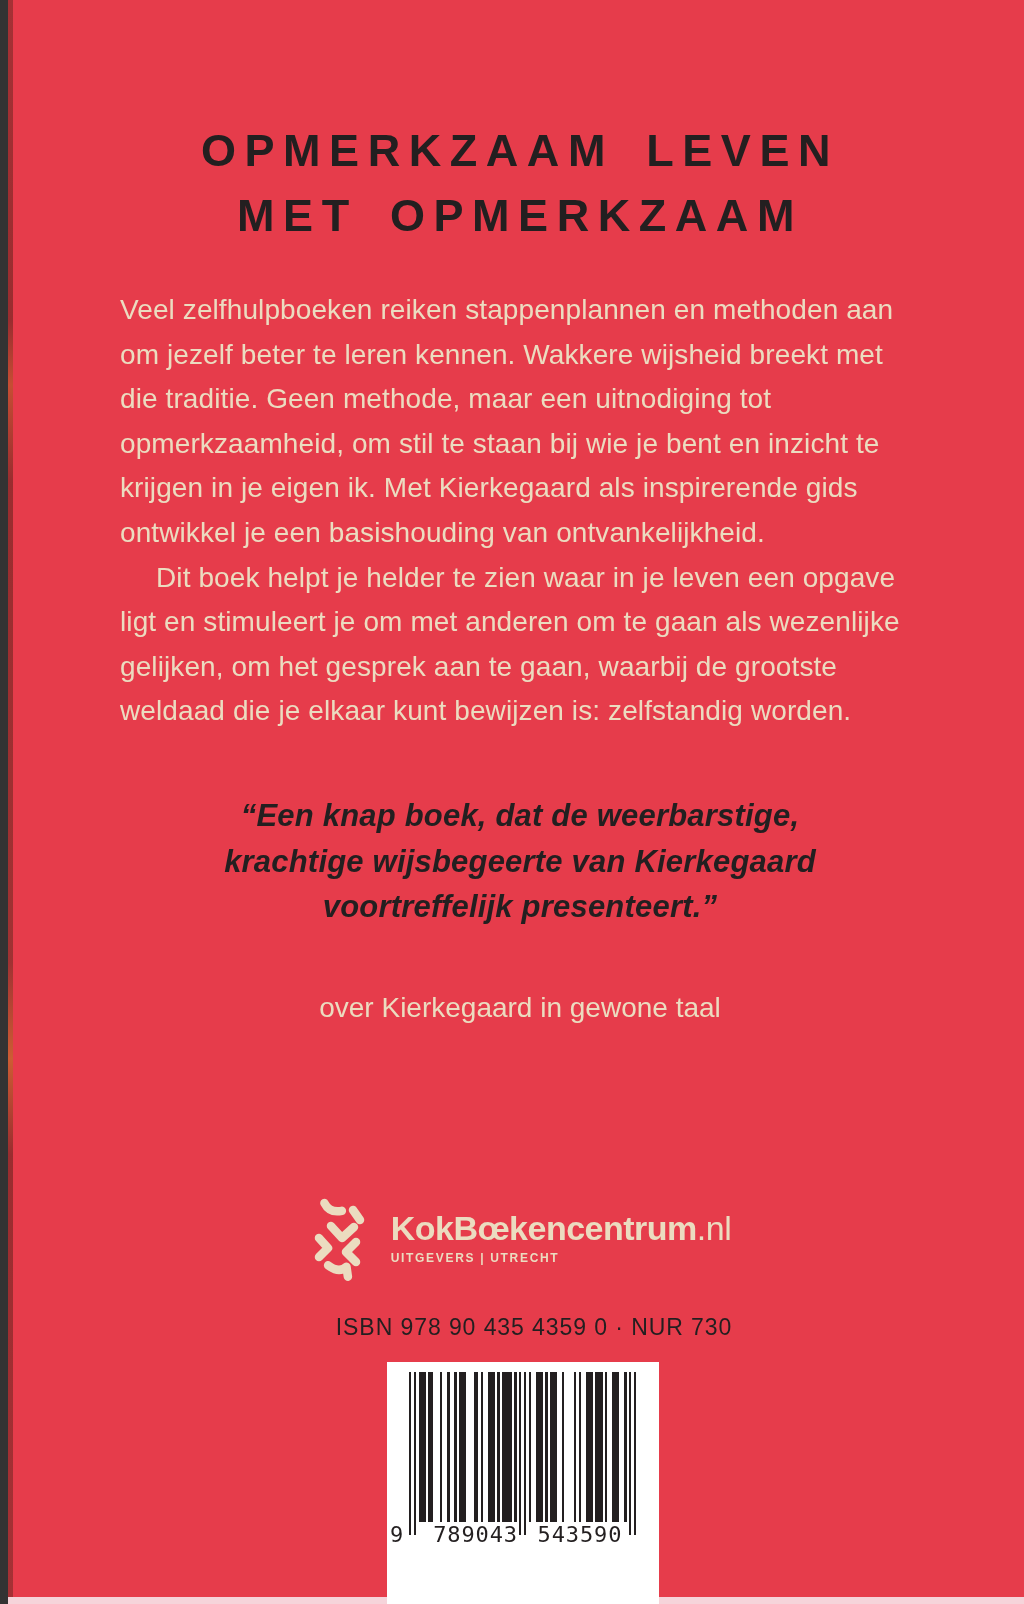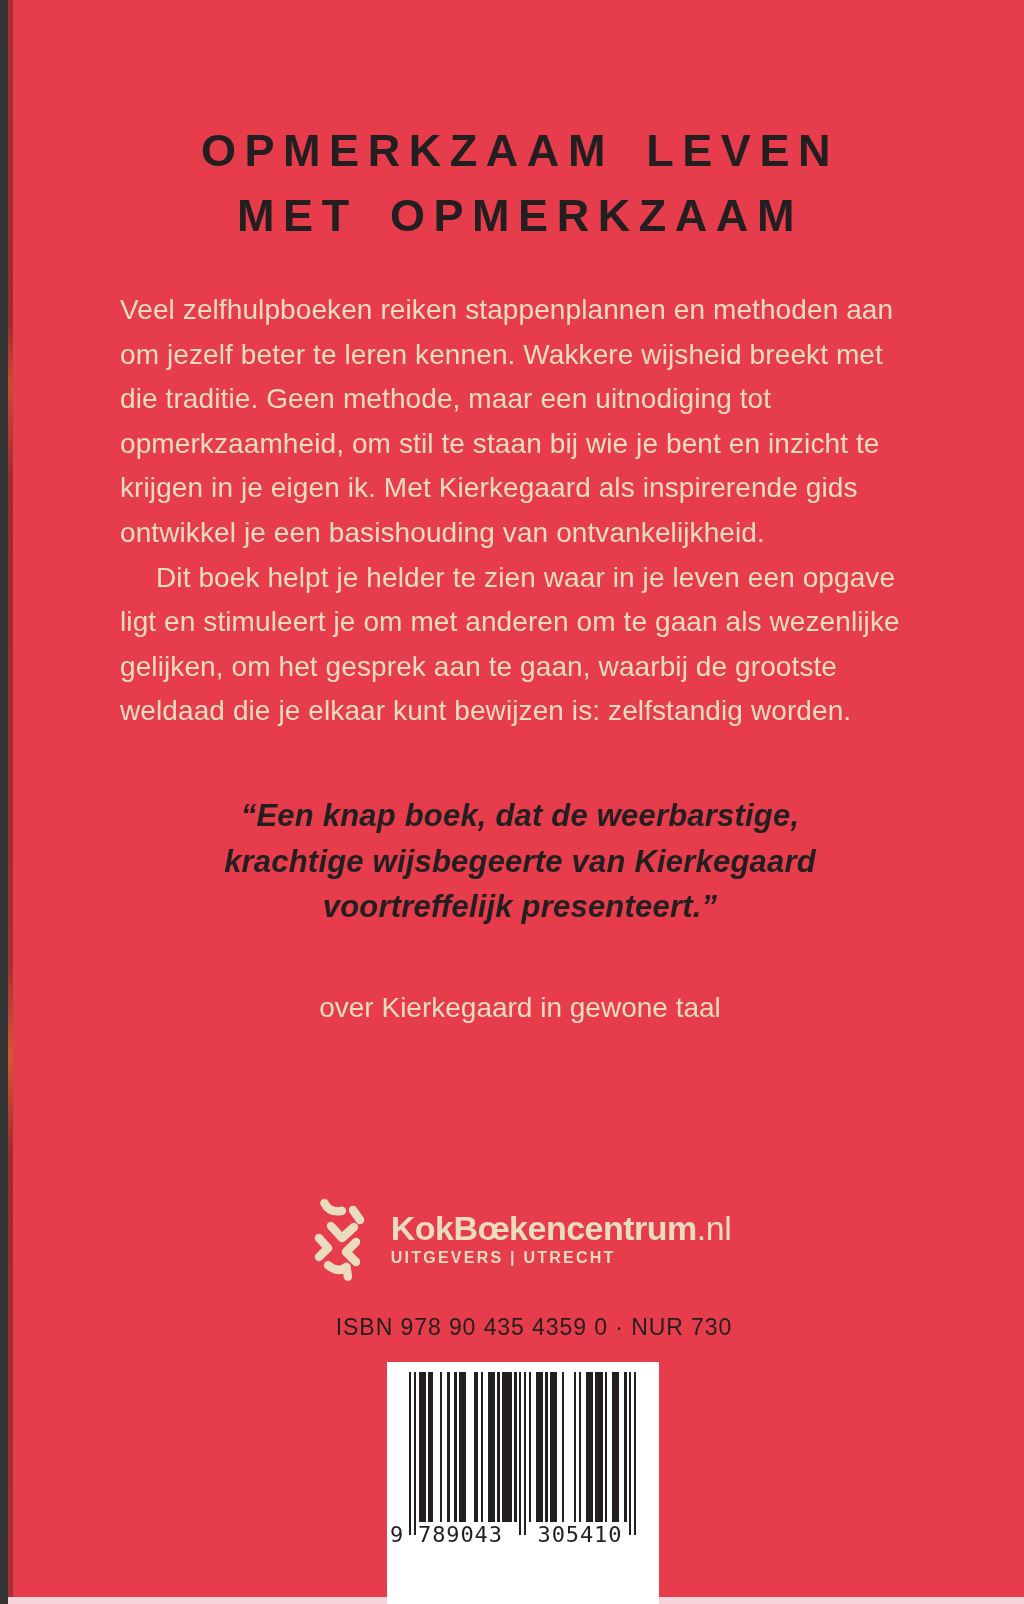--- a/index.html
+++ b/index.html
@@ -67,21 +67,21 @@
   }
   .publisher{
     position:absolute;top:1196px;left:0;right:0;
     display:flex;justify-content:center;align-items:center;gap:24px;
     color:var(--cream);
   }
   .publisher .icon{width:58px;height:86px;flex:0 0 auto;}
   .publisher .text-col{display:flex;flex-direction:column;gap:2px;}
   .brand-row{font-size:34px;font-weight:700;letter-spacing:-.5px;line-height:36px;}
   .brand-row .suffix{font-weight:400;}
-  .tagline-row{font-size:16px;font-weight:700;letter-spacing:.14em;line-height:20px;}
+  .tagline-row{font-size:12px;font-weight:700;letter-spacing:.14em;line-height:20px;}
   .isbn-line{
     position:absolute;top:1314px;left:0;right:0;
     text-align:center;
     color:var(--ink);
     font-size:23px;
     letter-spacing:.04em;
     padding-left:28px;
   }
   .barcode-box{
     position:absolute;left:379px;top:1362px;width:272px;height:242px;
@@ -93,21 +93,21 @@
   .bars{display:flex;align-items:flex-start;height:163px;}
   .module{flex:0 0 auto;width:2.4px;height:150px;}
   .module.bar{background:var(--ink);}
   .module.bar.guard{height:163px;}
   .barcode-digits{
     position:absolute;top:148px;left:0;width:228px;height:26px;
     font-family:"DejaVu Sans Mono",monospace;
     font-size:22px;color:var(--ink);
   }
   .barcode-digits .d-first{position:absolute;left:-19px;top:2px;}
-  .barcode-digits .d-left{position:absolute;left:9px;width:100px;top:2px;text-align:left;letter-spacing:.04em;}
+  .barcode-digits .d-left{position:absolute;left:9px;width:100px;top:2px;text-align:right;letter-spacing:.04em;}
   .barcode-digits .d-right{position:absolute;left:121px;width:100px;top:2px;text-align:center;letter-spacing:.04em;}
   .bottom-strip{
     position:absolute;left:0;right:0;bottom:0;height:7px;
     background:var(--strip);
     z-index:1;
   }
 </style>
 </head>
 <body>
 
@@ -248,20 +248,20 @@
           <div class="module"></div>
           <div class="module bar"></div>
           <div class="module"></div>
           <div class="module bar guard"></div>
           <div class="module"></div>
           <div class="module bar guard"></div>
         </div>
       <div class="barcode-digits">
         <span class="d-first">9</span>
         <span class="d-left">789043</span>
-        <span class="d-right">305410</span>
+        <span class="d-right">543590</span>
       </div>
     </div>
   </div>
 
   <div class="bottom-strip"></div>
 
 </div>
 
 </body></html>

